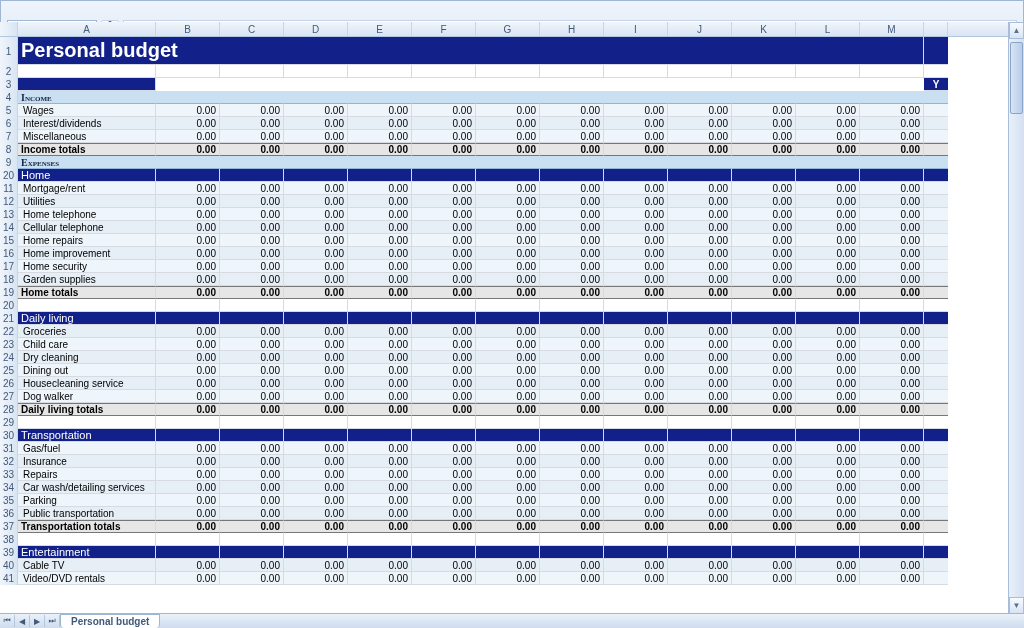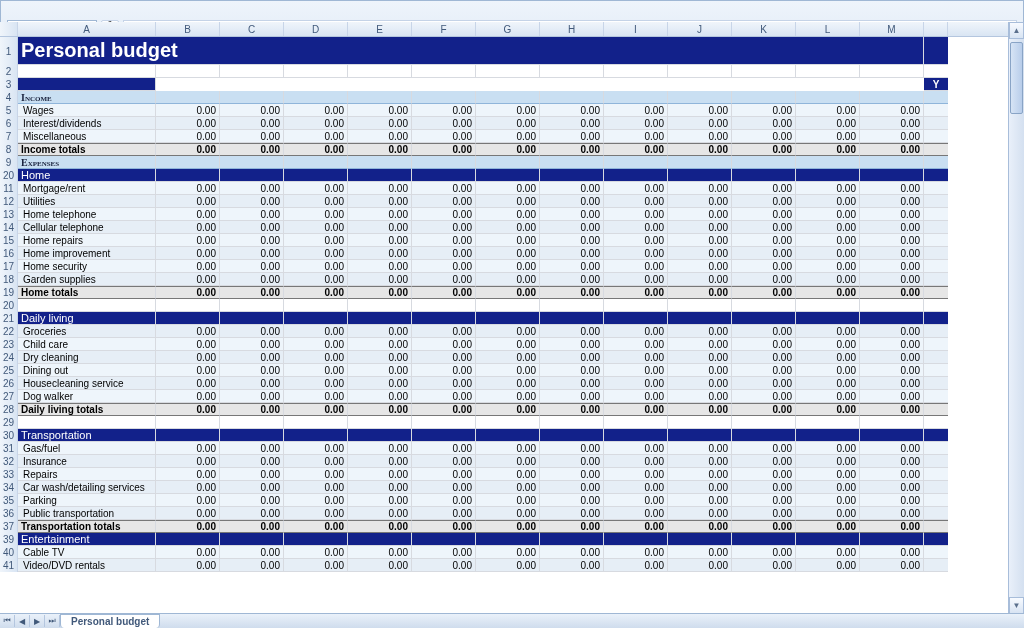--- a/index.html
+++ b/index.html
@@ -867,20 +867,37 @@
             <div class="cell val-cell">0.00</div>
             <div class="cell val-cell">0.00</div>
             <div class="cell val-cell">0.00</div>
             <div class="cell val-cell">0.00</div>
             <div class="cell val-cell">0.00</div>
             <div class="cell val-cell">0.00</div>
             <div class="cell val-cell">0.00</div>
             <div class="cell val-cell">0.00</div>
             <div class="cell lastpad"></div>
           </div>
+          <div class="trow rt-blank">
+            <div class="rowhdr">38</div>
+            <div class="cell label-cell"></div>
+            <div class="cell val-cell"></div>
+            <div class="cell val-cell"></div>
+            <div class="cell val-cell"></div>
+            <div class="cell val-cell"></div>
+            <div class="cell val-cell"></div>
+            <div class="cell val-cell"></div>
+            <div class="cell val-cell"></div>
+            <div class="cell val-cell"></div>
+            <div class="cell val-cell"></div>
+            <div class="cell val-cell"></div>
+            <div class="cell val-cell"></div>
+            <div class="cell val-cell"></div>
+            <div class="cell lastpad"></div>
+          </div>
           <div class="trow rt-category">
             <div class="rowhdr">39</div>
             <div class="cell label-cell">Entertainment</div>
             <div class="cell val-cell"></div>
             <div class="cell val-cell"></div>
             <div class="cell val-cell"></div>
             <div class="cell val-cell"></div>
             <div class="cell val-cell"></div>
             <div class="cell val-cell"></div>
             <div class="cell val-cell"></div>

